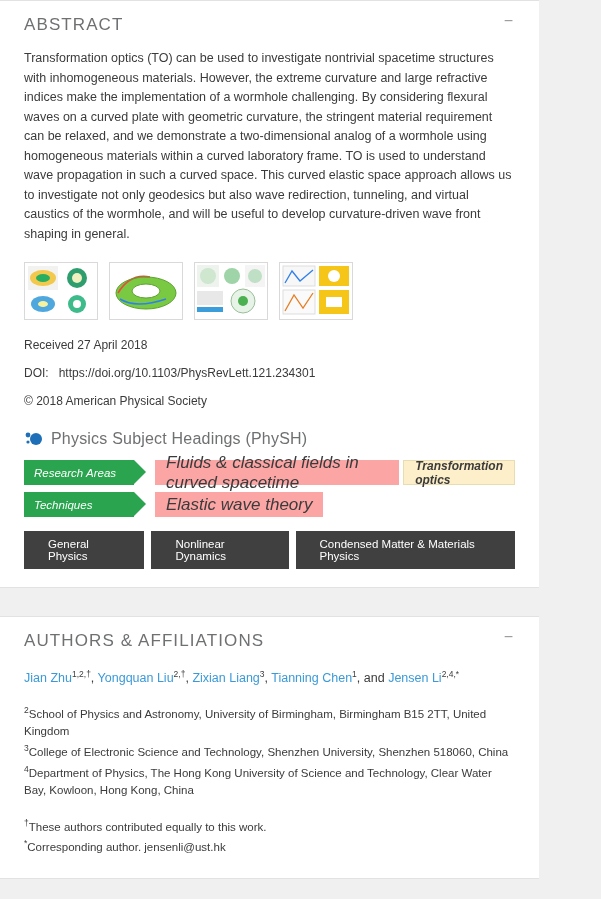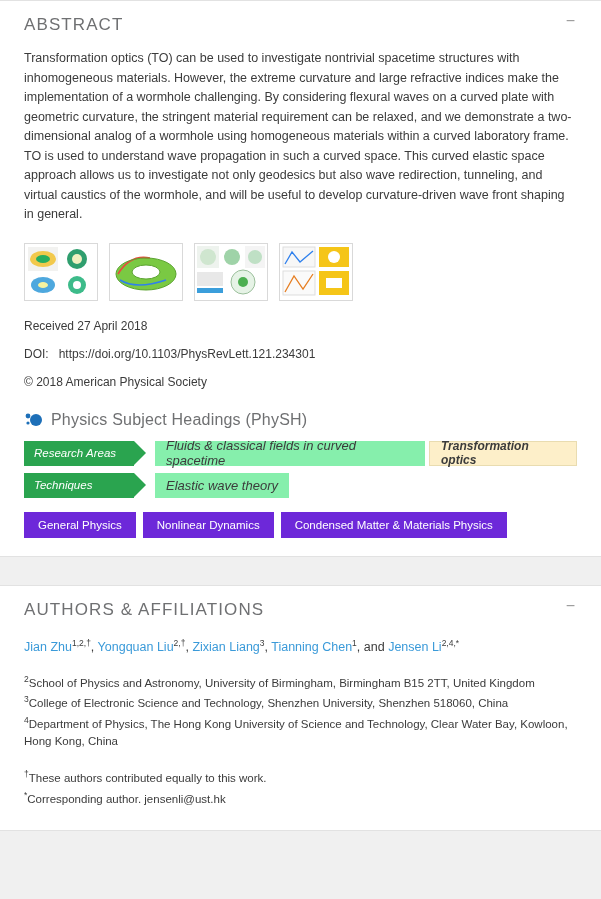--- a/index.html
+++ b/index.html
@@ -8,21 +8,21 @@
     background: #f0f0f0;
   }
   body {
     width: 601px;
     height: 899px;
     font-family: "Liberation Sans", sans-serif;
     color: #333;
     overflow: hidden;
   }
   .page {
-    width: 601px;
+    width: 539px;
     height: 899px;
     position: relative;
     background: #f0f0f0;
   }
   .panel {
     background: #ffffff;
     border: 1px solid #e2e2e2;
     border-left: none;
     border-right: none;
     box-sizing: border-box;
@@ -121,23 +121,23 @@
     position: absolute;
     right: -12px;
     top: 0;
     width: 0;
     height: 0;
     border-top: 12.5px solid transparent;
     border-bottom: 12.5px solid transparent;
     border-left: 12px solid #2aa44f;
   }
   .tag-plain {
-    background: #86efac;
-    color: #3b3b3b;
-    font-size: 13px;
+    background: #fca5a5;
+    color: #3b3b3b;
+    font-size: 17px;
     display: flex;
     align-items: center;
     padding: 0 11px;
     margin-left: 21px;
     cursor: pointer;
   }
   .tag-highlight {
     background: #fdefc9;
     color: #3b3b3b;
     font-size: 12px;
@@ -149,24 +149,24 @@
     border: 1px solid #e9dcb0;
     box-sizing: border-box;
     cursor: pointer;
   }
   .physh-blue-row {
     display: flex;
     gap: 7px;
     margin-top: 14px;
   }
   .tag-blue {
-    background: #6d28d9;
+    background: #404040;
     color: #ffffff;
     font-size: 11.5px;
-    padding: 7px 14px;
+    padding: 7px 24px;
     cursor: pointer;
   }
   .gap {
     height: 28px;
     background: #f0f0f0;
   }
   .panel-authors {
     padding: 14px 24px 22px 24px;
   }
   .authors-line {

